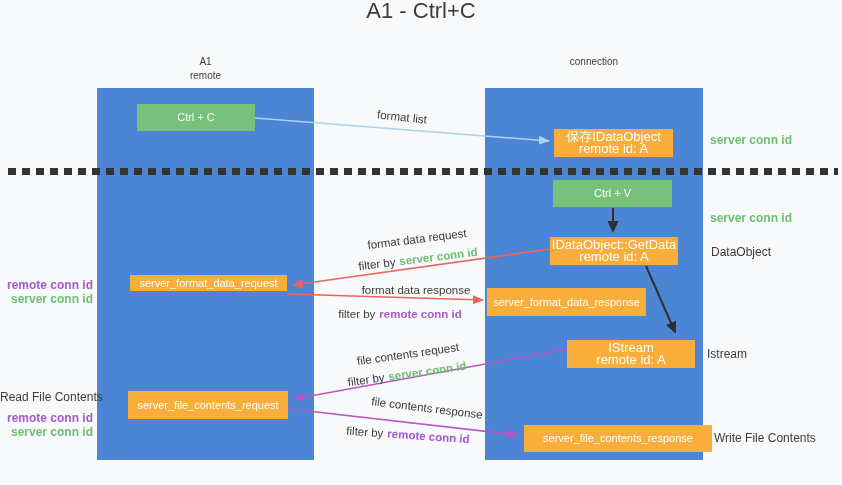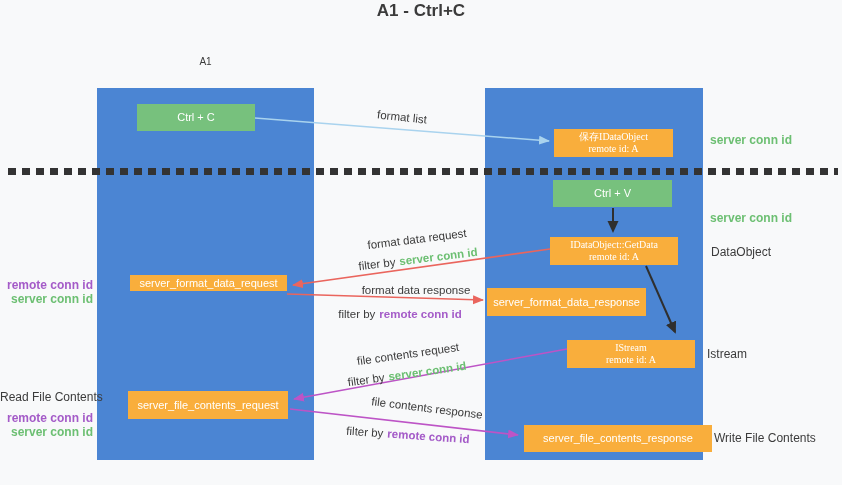--- a/index.html
+++ b/index.html
@@ -8,21 +8,21 @@
     position:relative;
     background:#f8f9fa;
     font-family:"Liberation Sans", sans-serif;
     color:#3b3b3b;
     overflow:hidden;
   }
   .abs { position:absolute; }
 
   .title {
     left:0; top:8; width:842px; text-align:center;
-    font-size:17px; line-height:21px; color:#3b3b3b;font-weight:bold;
+    font-size:22px; line-height:21px; color:#3b3b3b;
   }
 
   .lane-header { top:55px; text-align:center; font-size:10px; line-height:14px; color:#3b3b3b; }
   .lane-header.left  { left:97px;  width:217px; }
   .lane-header.right { left:485px; width:218px; }
 
   .lane { top:88px; height:372px; background:#4b85d3; }
   .lane.left  { left:97px;  width:217px; }
   .lane.right { left:485px; width:218px; }
 
@@ -31,21 +31,21 @@
     background:repeating-linear-gradient(90deg,#333 0,#333 8px,transparent 8px,transparent 14px);
   }
 
   svg.arrows { left:0; top:0; z-index:4; pointer-events:none; }
 
   .node {
     z-index:5; display:flex; flex-direction:column;
     align-items:center; justify-content:center;
     color:#fff; text-align:center; font-size:11px; line-height:13px;
   }
-  .node.two-line { font-size:10px; line-height:12.5px;font-family:Liberation Serif, serif; }
+  .node.two-line { font-size:13px; line-height:12.5px; }
   .node.green  { background:#77c17d; }
   .node.orange { background:#f9ae3c; }
 
   .mid-label {
     z-index:6; white-space:nowrap; font-size:11.5px; color:#3b3b3b;
     display:flex; gap:4px; transform-origin:center;
   }
   .side-label { z-index:6; white-space:nowrap; font-size:12px; color:#3b3b3b; }
   .left-col { text-align:right; }
   .green-label  { color:#6cbf72; font-weight:bold; }
@@ -53,22 +53,24 @@
 </style>
 </head>
 <body>
 
 <div class="abs title">
   <div>A1 - Ctrl+C</div>
 </div>
 
 <div class="abs lane-header left">
   <div>A1</div>
+  <div>remote</div>
 </div>
 <div class="abs lane-header right">
+  <div>connection</div>
 </div>
 
 <div class="abs lane left"></div>
 <div class="abs lane right"></div>
 
 <div class="abs dotted-line"></div>
 
 <svg class="abs arrows" width="842" height="485">
   <defs>
     <marker id="ah-blue" markerUnits="userSpaceOnUse" markerWidth="12" markerHeight="10" refX="10" refY="4.5" orient="auto">

